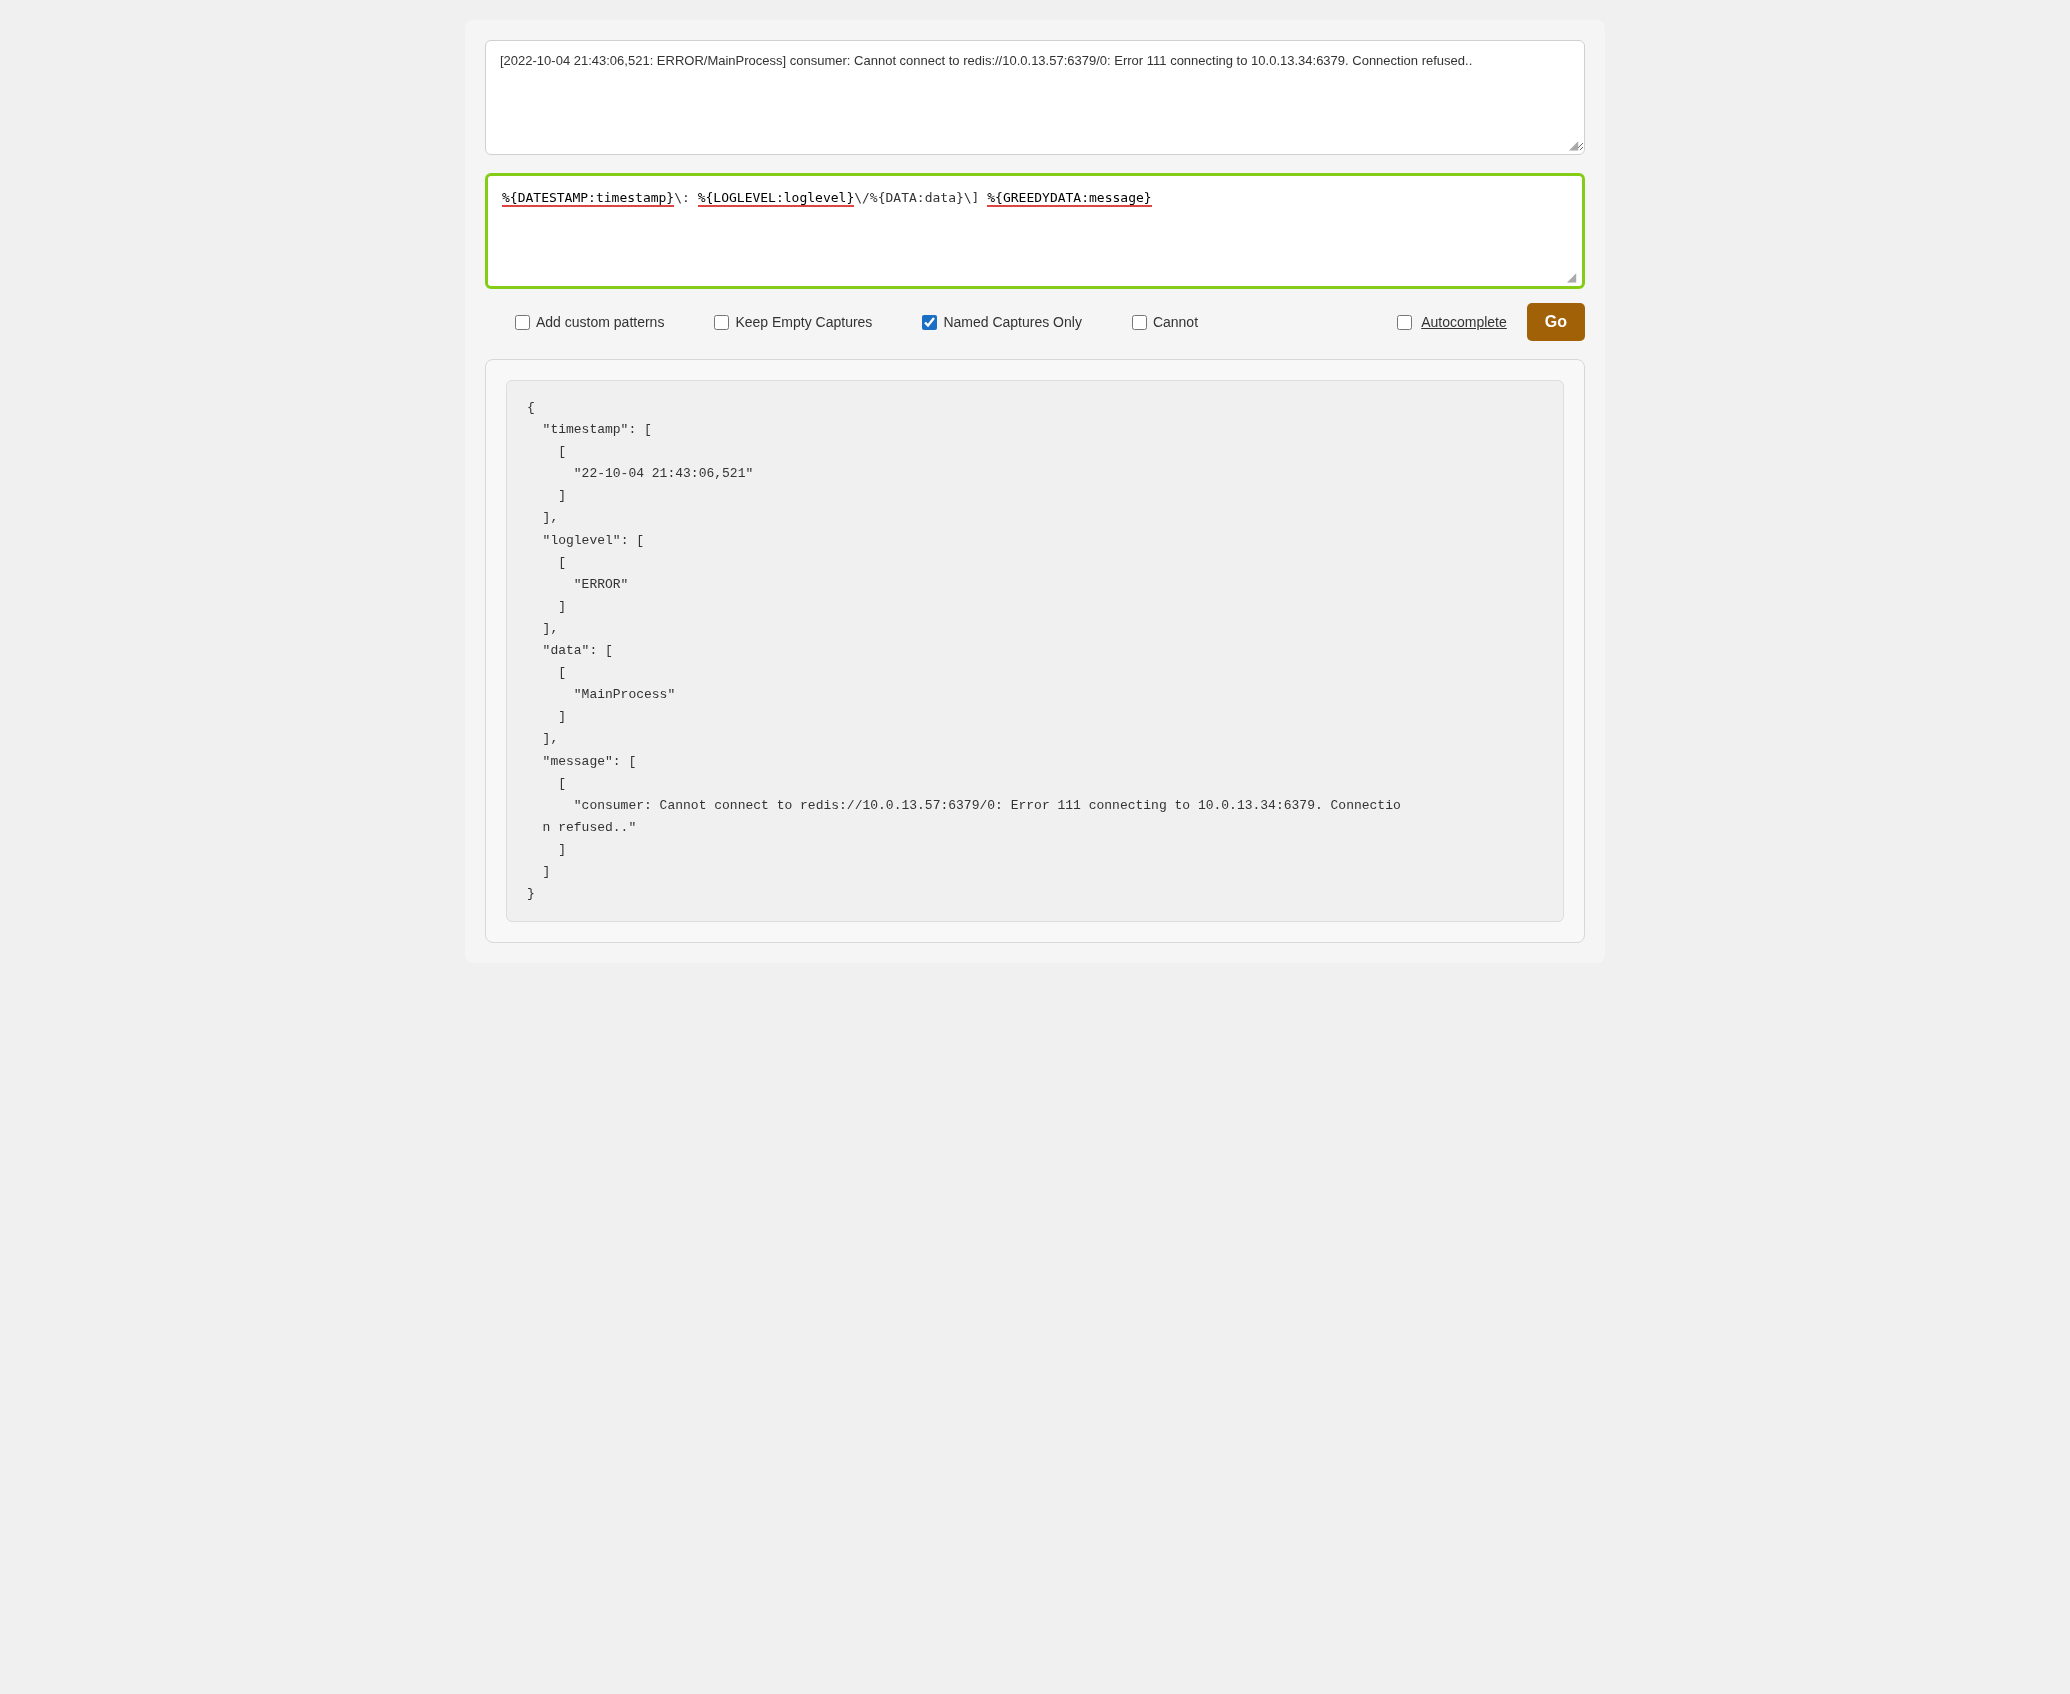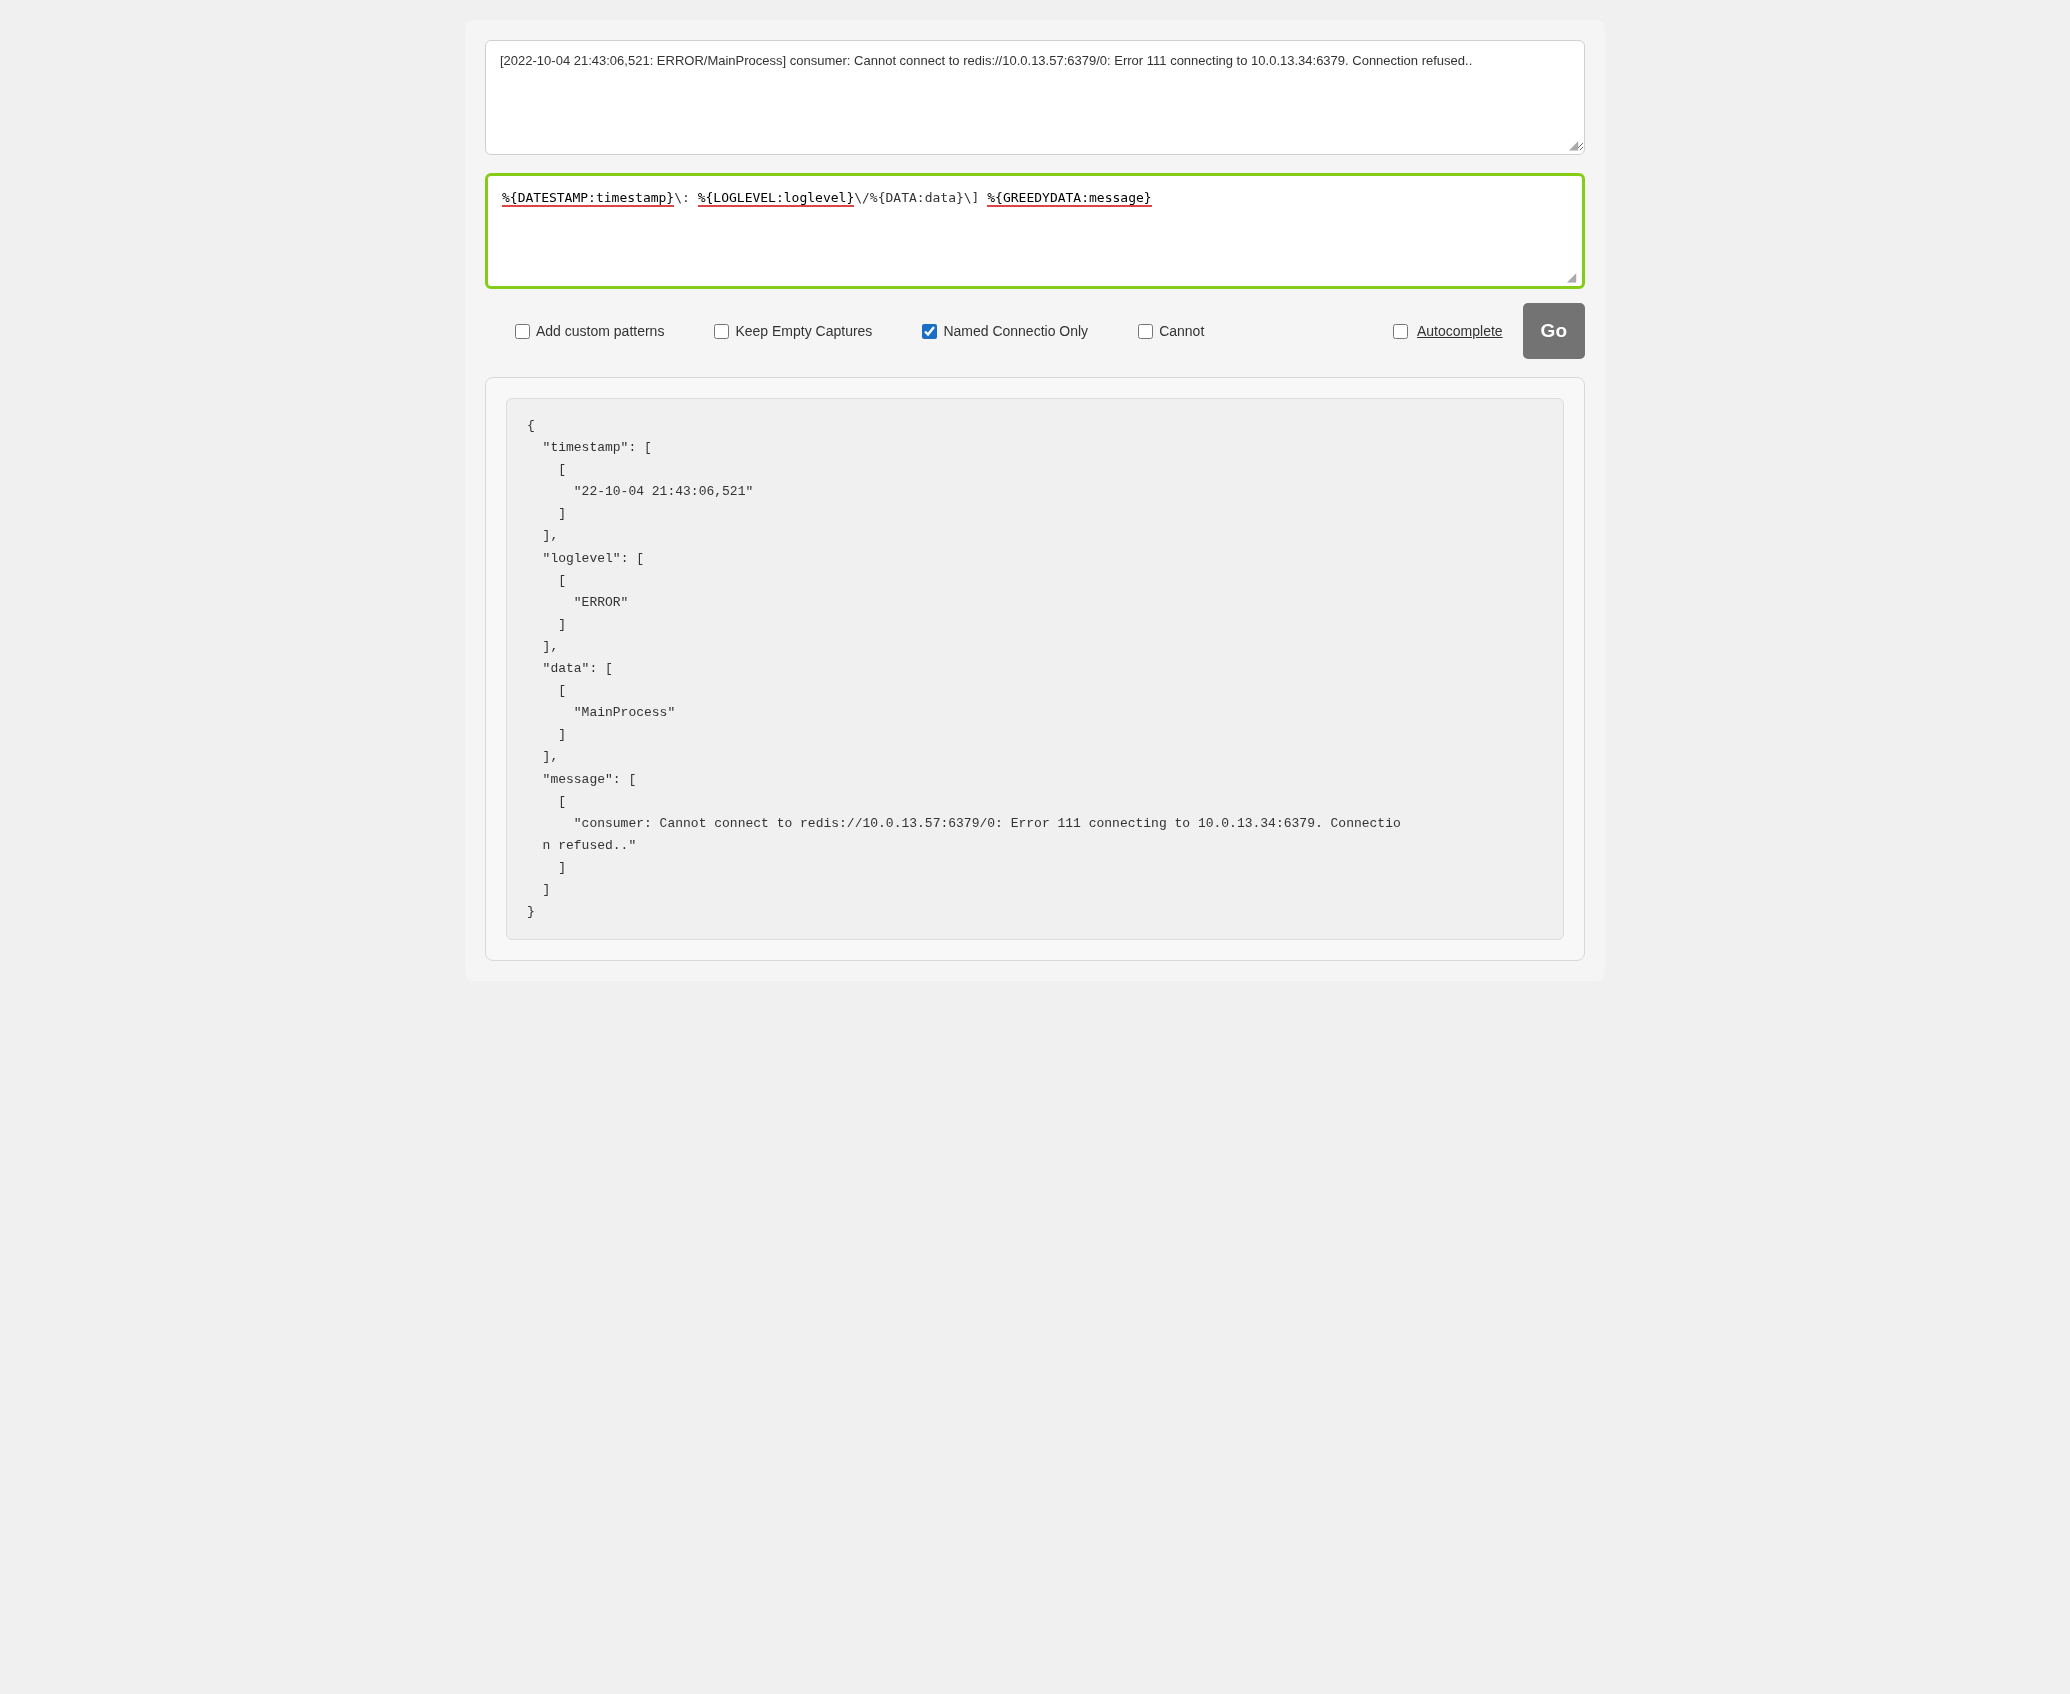--- a/index.html
+++ b/index.html
@@ -111,26 +111,26 @@
     }
 
     .autocomplete-option {
       display: flex;
       align-items: center;
       gap: 9px;
       text-decoration: underline;
     }
 
     .go-button {
-      background: #737373;
+      background: #a16207;
       color: #fff;
       border: none;
       border-radius: 5px;
-      padding: 17px 18px;
-      font-size: 19px;
+      padding: 10px 18px;
+      font-size: 16px;
       font-weight: 600;
       cursor: pointer;
       white-space: nowrap;
     }
 
     .result-container {
       background: #f8f8f8;
       border: 1px solid #d8d8d8;
       border-radius: 8px;
       padding: 20px;
@@ -177,21 +177,21 @@
       <span>Add custom patterns</span>
     </label>
 
     <label class="checkbox-option">
       <input type="checkbox" style="">
       <span>Keep Empty Captures</span>
     </label>
 
     <label class="checkbox-option">
       <input type="checkbox" checked="" style="">
-      <span>Named Connectio Only</span>
+      <span>Named Captures Only</span>
     </label>
 
     <label class="checkbox-option">
       <input type="checkbox" style="">
       <span>Cannot</span>
     </label>
 
     <div class="spacer"></div>
 
     <label class="checkbox-option autocomplete-option">

